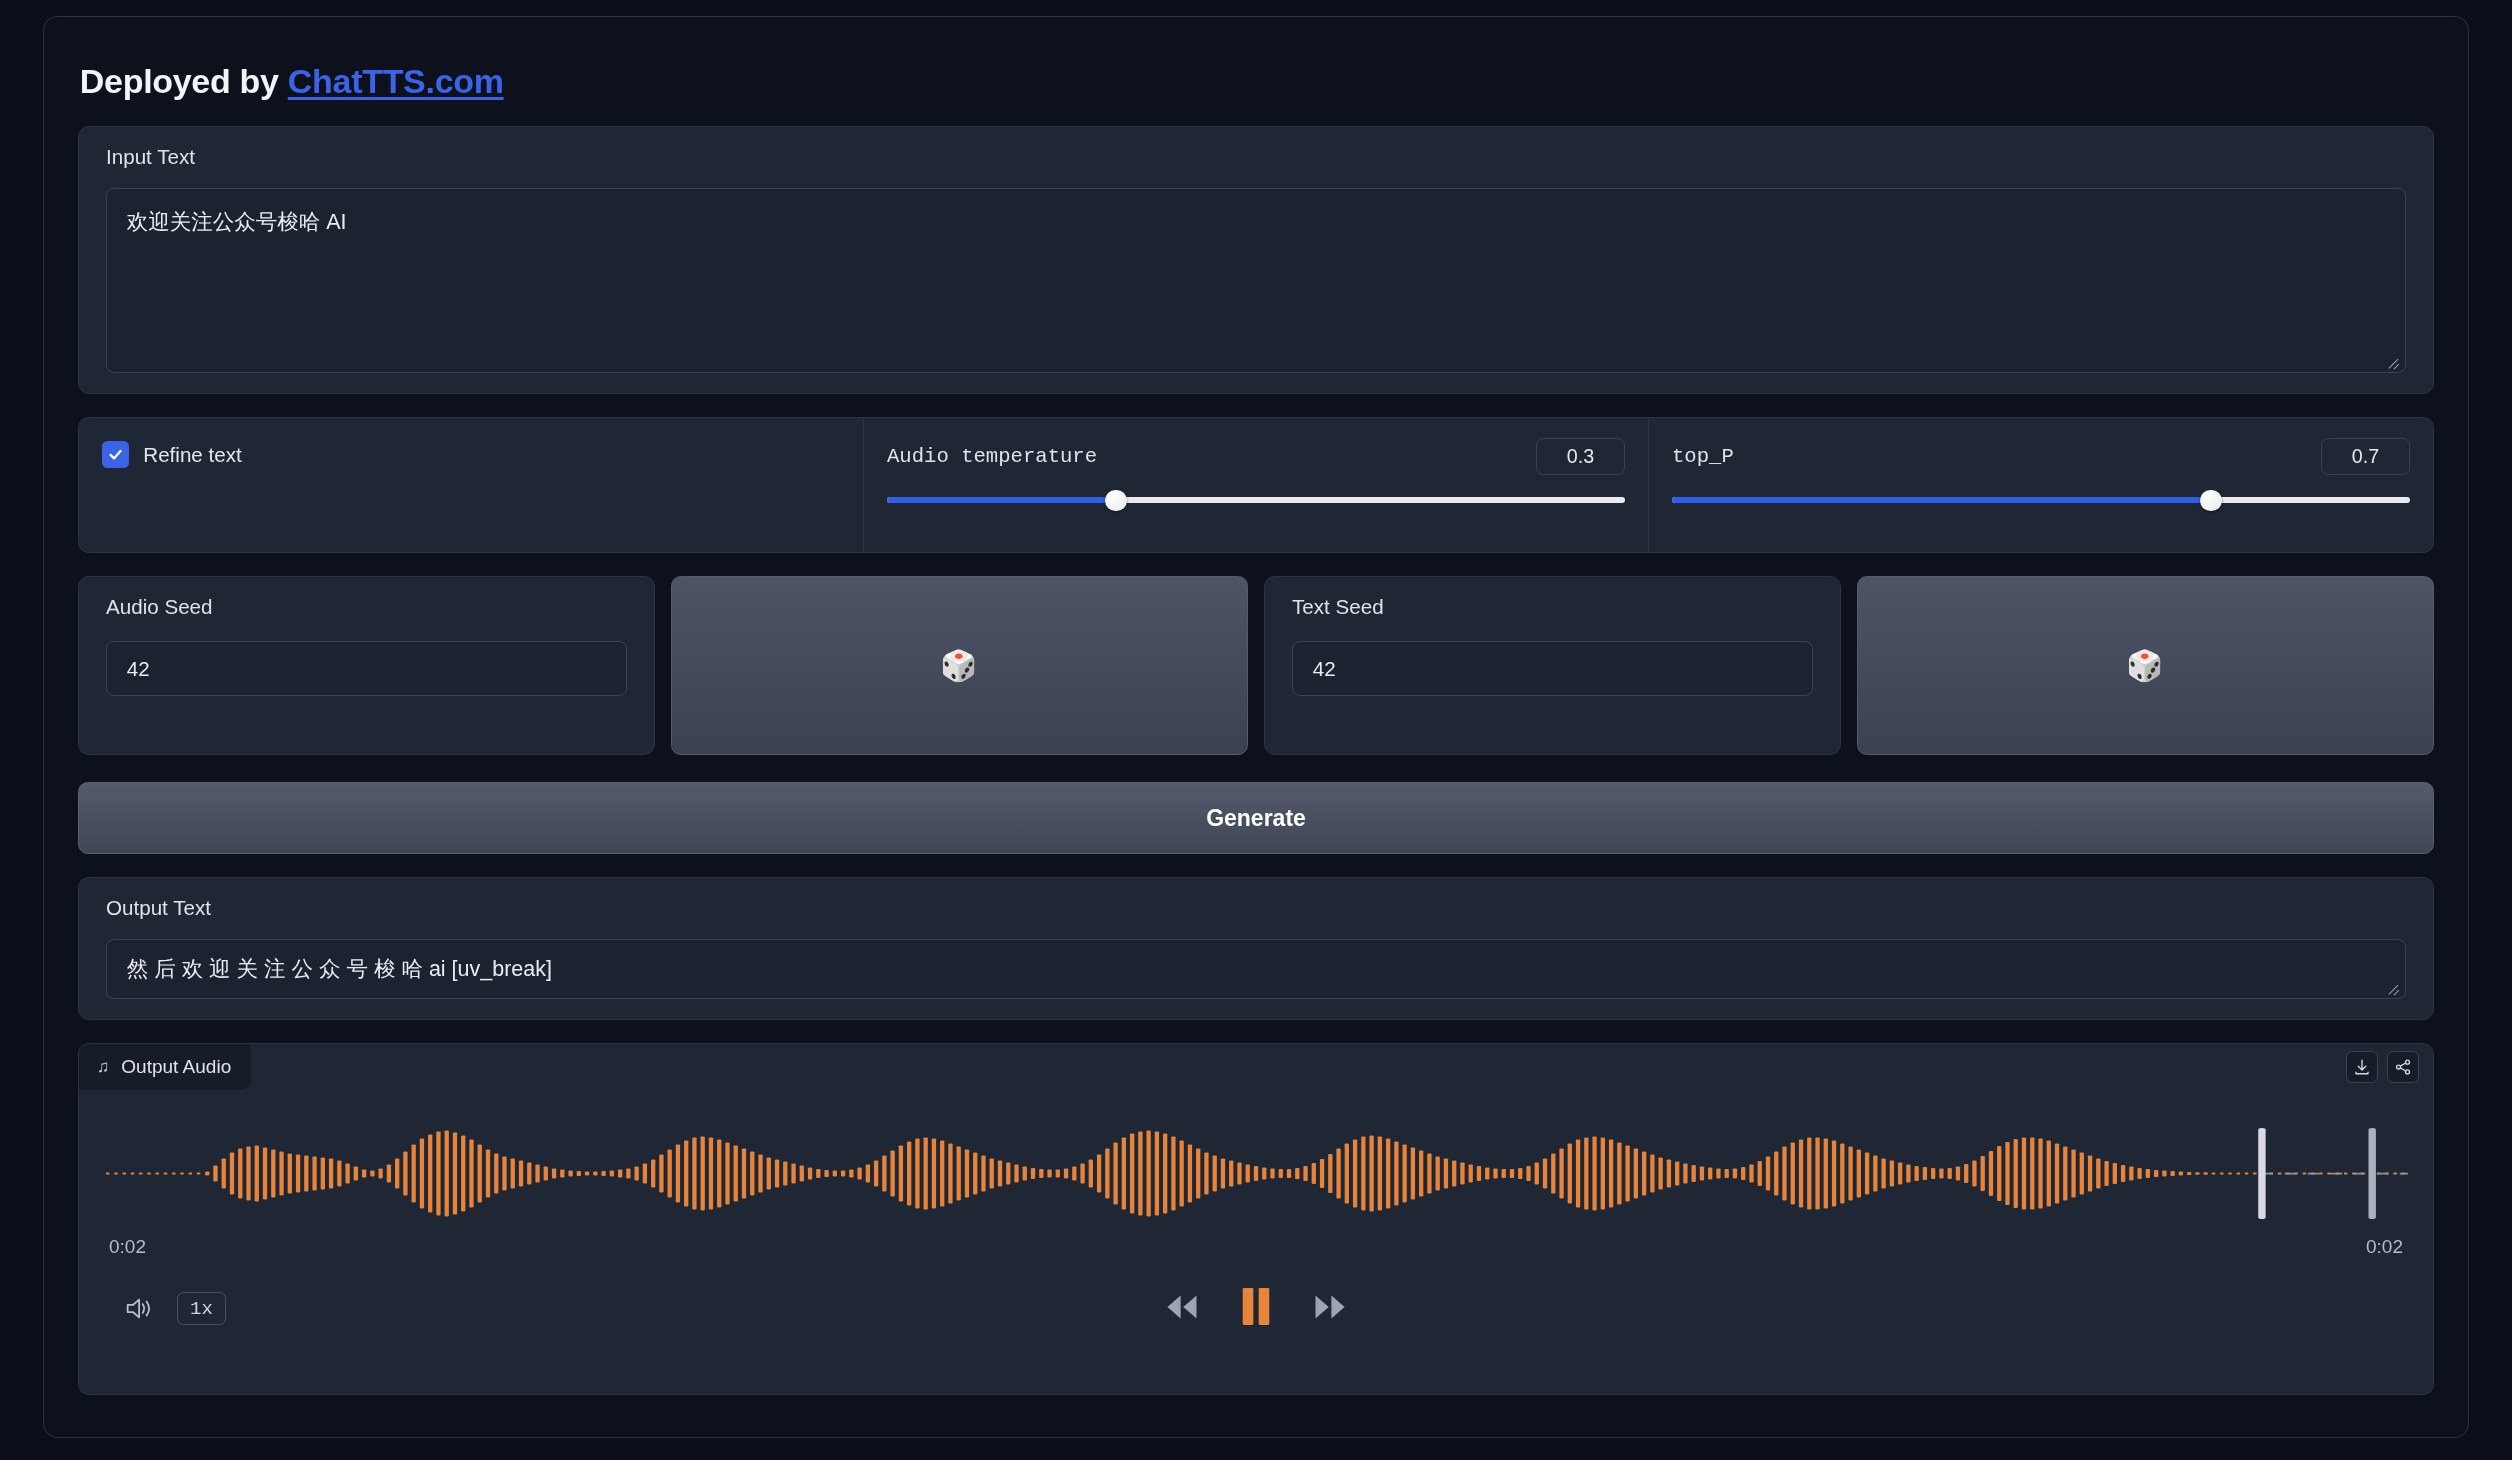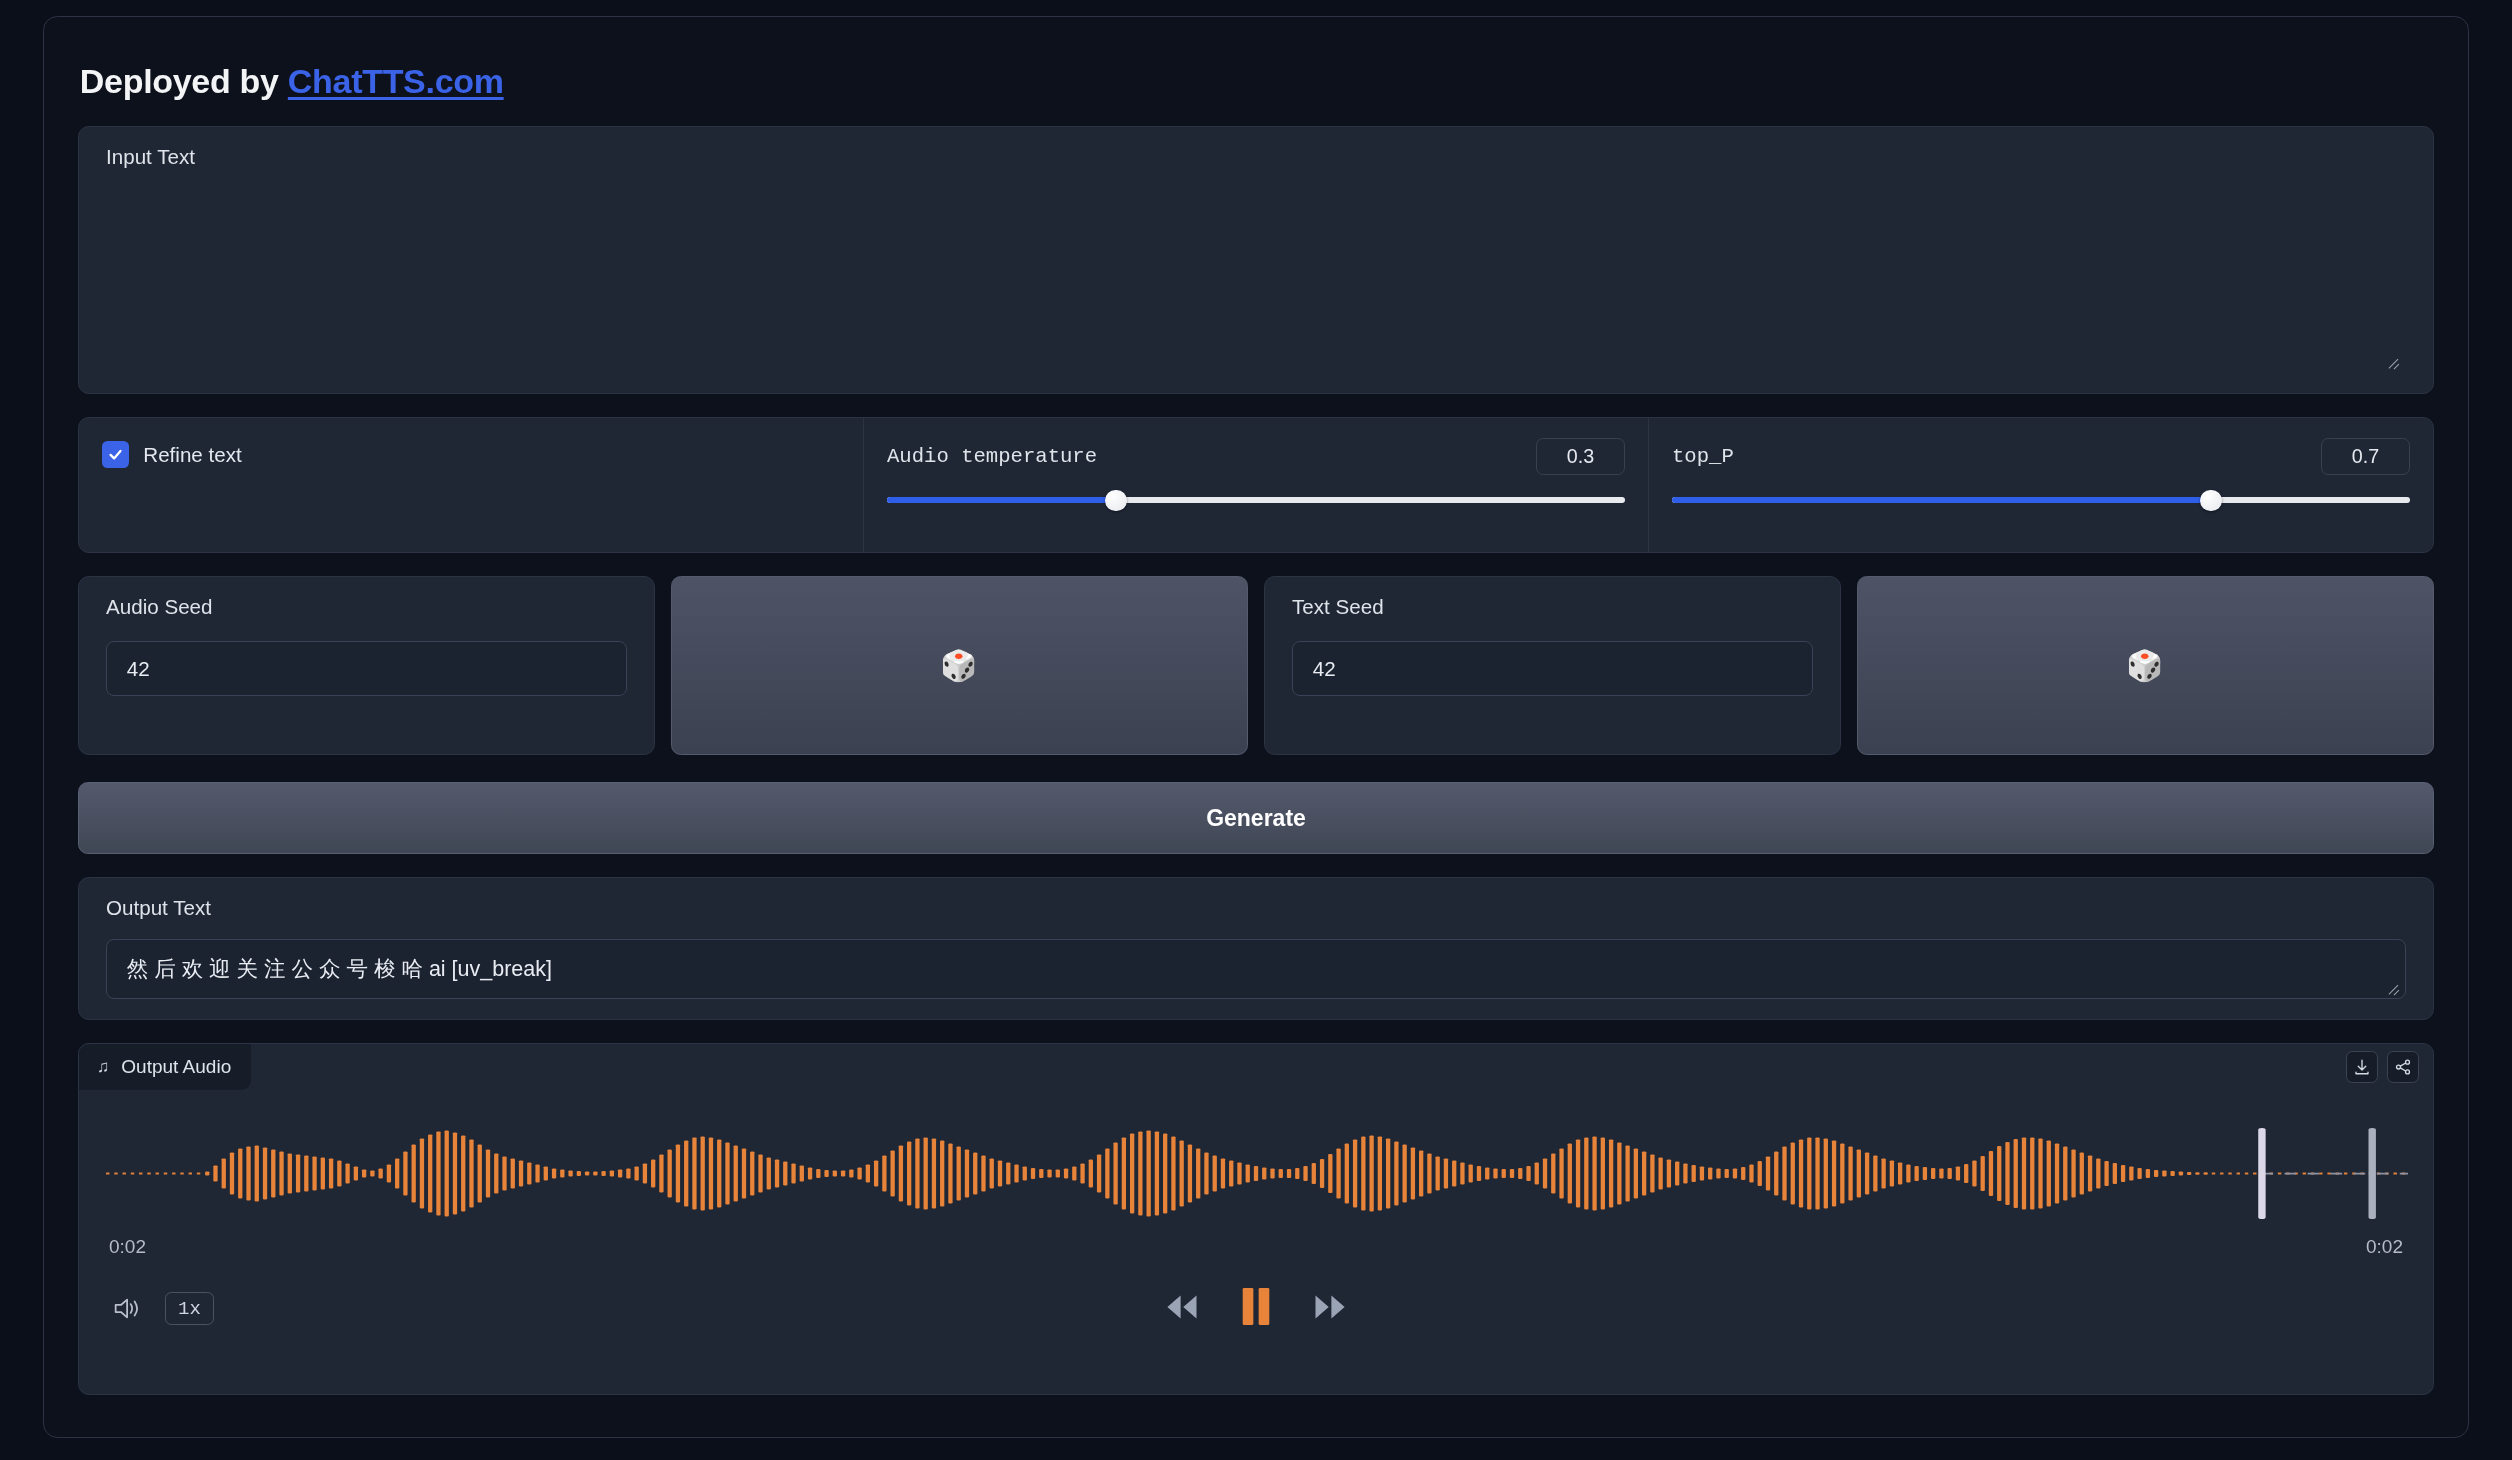--- a/index.html
+++ b/index.html
@@ -236,21 +236,21 @@
     font-size: 19px;
     color: #b6bcc7;
   }
 
   .transport {
     position: absolute;
     left: 0; right: 0; top: 243px;
     height: 54px;
   }
   .left-controls {
-    position: absolute; left: 34px; top: 5.4px;
+    position: absolute; left: 46px; top: 5.4px;
     display: flex; align-items: center; gap: 21.5px; text-align: center;
   }
   .vol-icon svg { width: 30px; height: 27px; display: block; }
   .speed-btn {
     border: 0.9px solid #4a5264;
     border-radius: 6.3px;
     padding: 4.5px 12.5px;
     font-family: "Liberation Mono", monospace;
     font-size: 19px;
     color: #cfd5df;
@@ -267,20 +267,21 @@
 <body>
 
 <div class="app-shell">
 
   <div class="header-title">
     <span>Deployed by </span><a class="header-link" href="#">ChatTTS.com</a>
   </div>
 
   <div class="panel input-panel">
     <span class="panel-label">Input Text</span>
+    <div class="textarea-box">欢迎关注公众号梭哈 AI</div>
     <div class="resize-grip" style="right:32px;bottom:25px;"></div>
   </div>
 
   <div class="params-row">
 
     <div class="param-cell">
       <div class="checkbox-wrap">
         <div class="checkbox">
           <svg viewBox="0 0 24 24">
             <path d="M5 12.5 L10 17.5 L19 7" fill="none" stroke="#ffffff" stroke-width="3.2" stroke-linecap="round" stroke-linejoin="round"></path>

